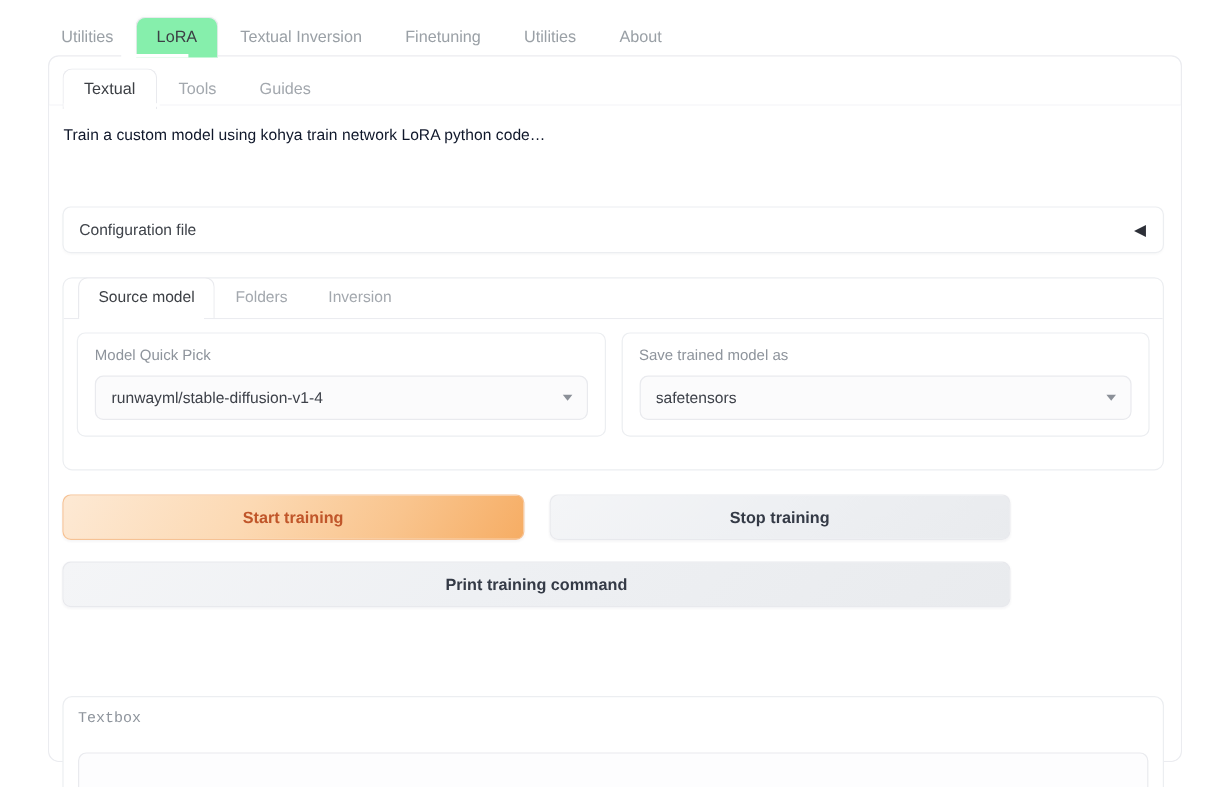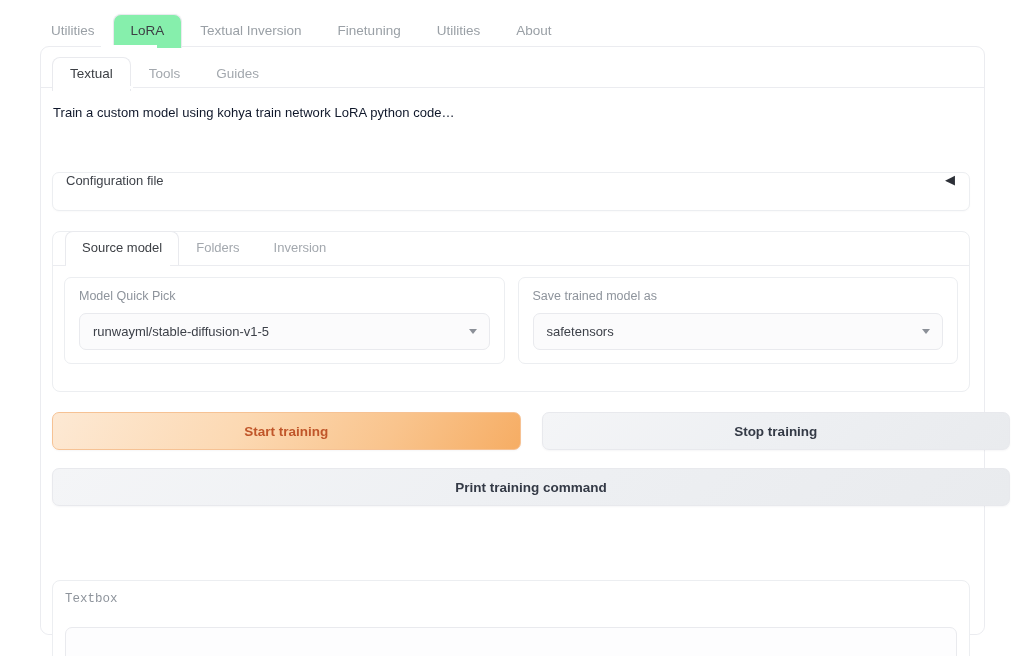--- a/index.html
+++ b/index.html
@@ -123,21 +123,21 @@
 
   
   .accordion {
     position: absolute;
     left: 11px; top: 84px;
     width: 918px; height: 39px;
     background: #ffffff;
     border: 1px solid #eceef1;
     border-radius: 7px;
     display: flex;
-    align-items: flex-start;
+    align-items: center;
     padding: 0 14px 0 13px;
     cursor: pointer;
     box-shadow: 0 1px 2px rgba(16,24,40,0.022);
   }
   .accordion-label {
     font-size: 13px;
     color: #3f434a;
     flex: 1;
   }
   .accordion-arrow {
@@ -237,21 +237,21 @@
     border-right: 4.5px solid transparent;
     border-top: 5.5px solid #8b9098;
     margin-left: 8px;
     flex: none;
   }
 
   
   .btn-row {
     position: absolute;
     left: 11px;
-    width: 958px;
+    width: 790px;
     display: flex;
     gap: 21px;
   }
   .btn {
     flex: 1;
     height: 38px;
     border-radius: 7px;
     border: 1px solid #e8e9ed;
     display: flex;
     align-items: center;
@@ -346,21 +346,21 @@
           <div class="gtab">Folders</div>
           <div class="gtab">Inversion</div>
         </div>
         <div class="gtab-merge"></div>
 
         <div class="group-body">
 
           <div class="field-card">
             <span class="field-label">Model Quick Pick</span>
             <div class="dropdown">
-              <span class="dropdown-value">runwayml/stable-diffusion-v1-5</span>
+              <span class="dropdown-value">runwayml/stable-diffusion-v1-4</span>
               <span class="caret"></span>
             </div>
           </div>
 
           <div class="field-card">
             <span class="field-label">Save trained model as</span>
             <div class="dropdown">
               <span class="dropdown-value">safetensors</span>
               <span class="caret"></span>
             </div>

